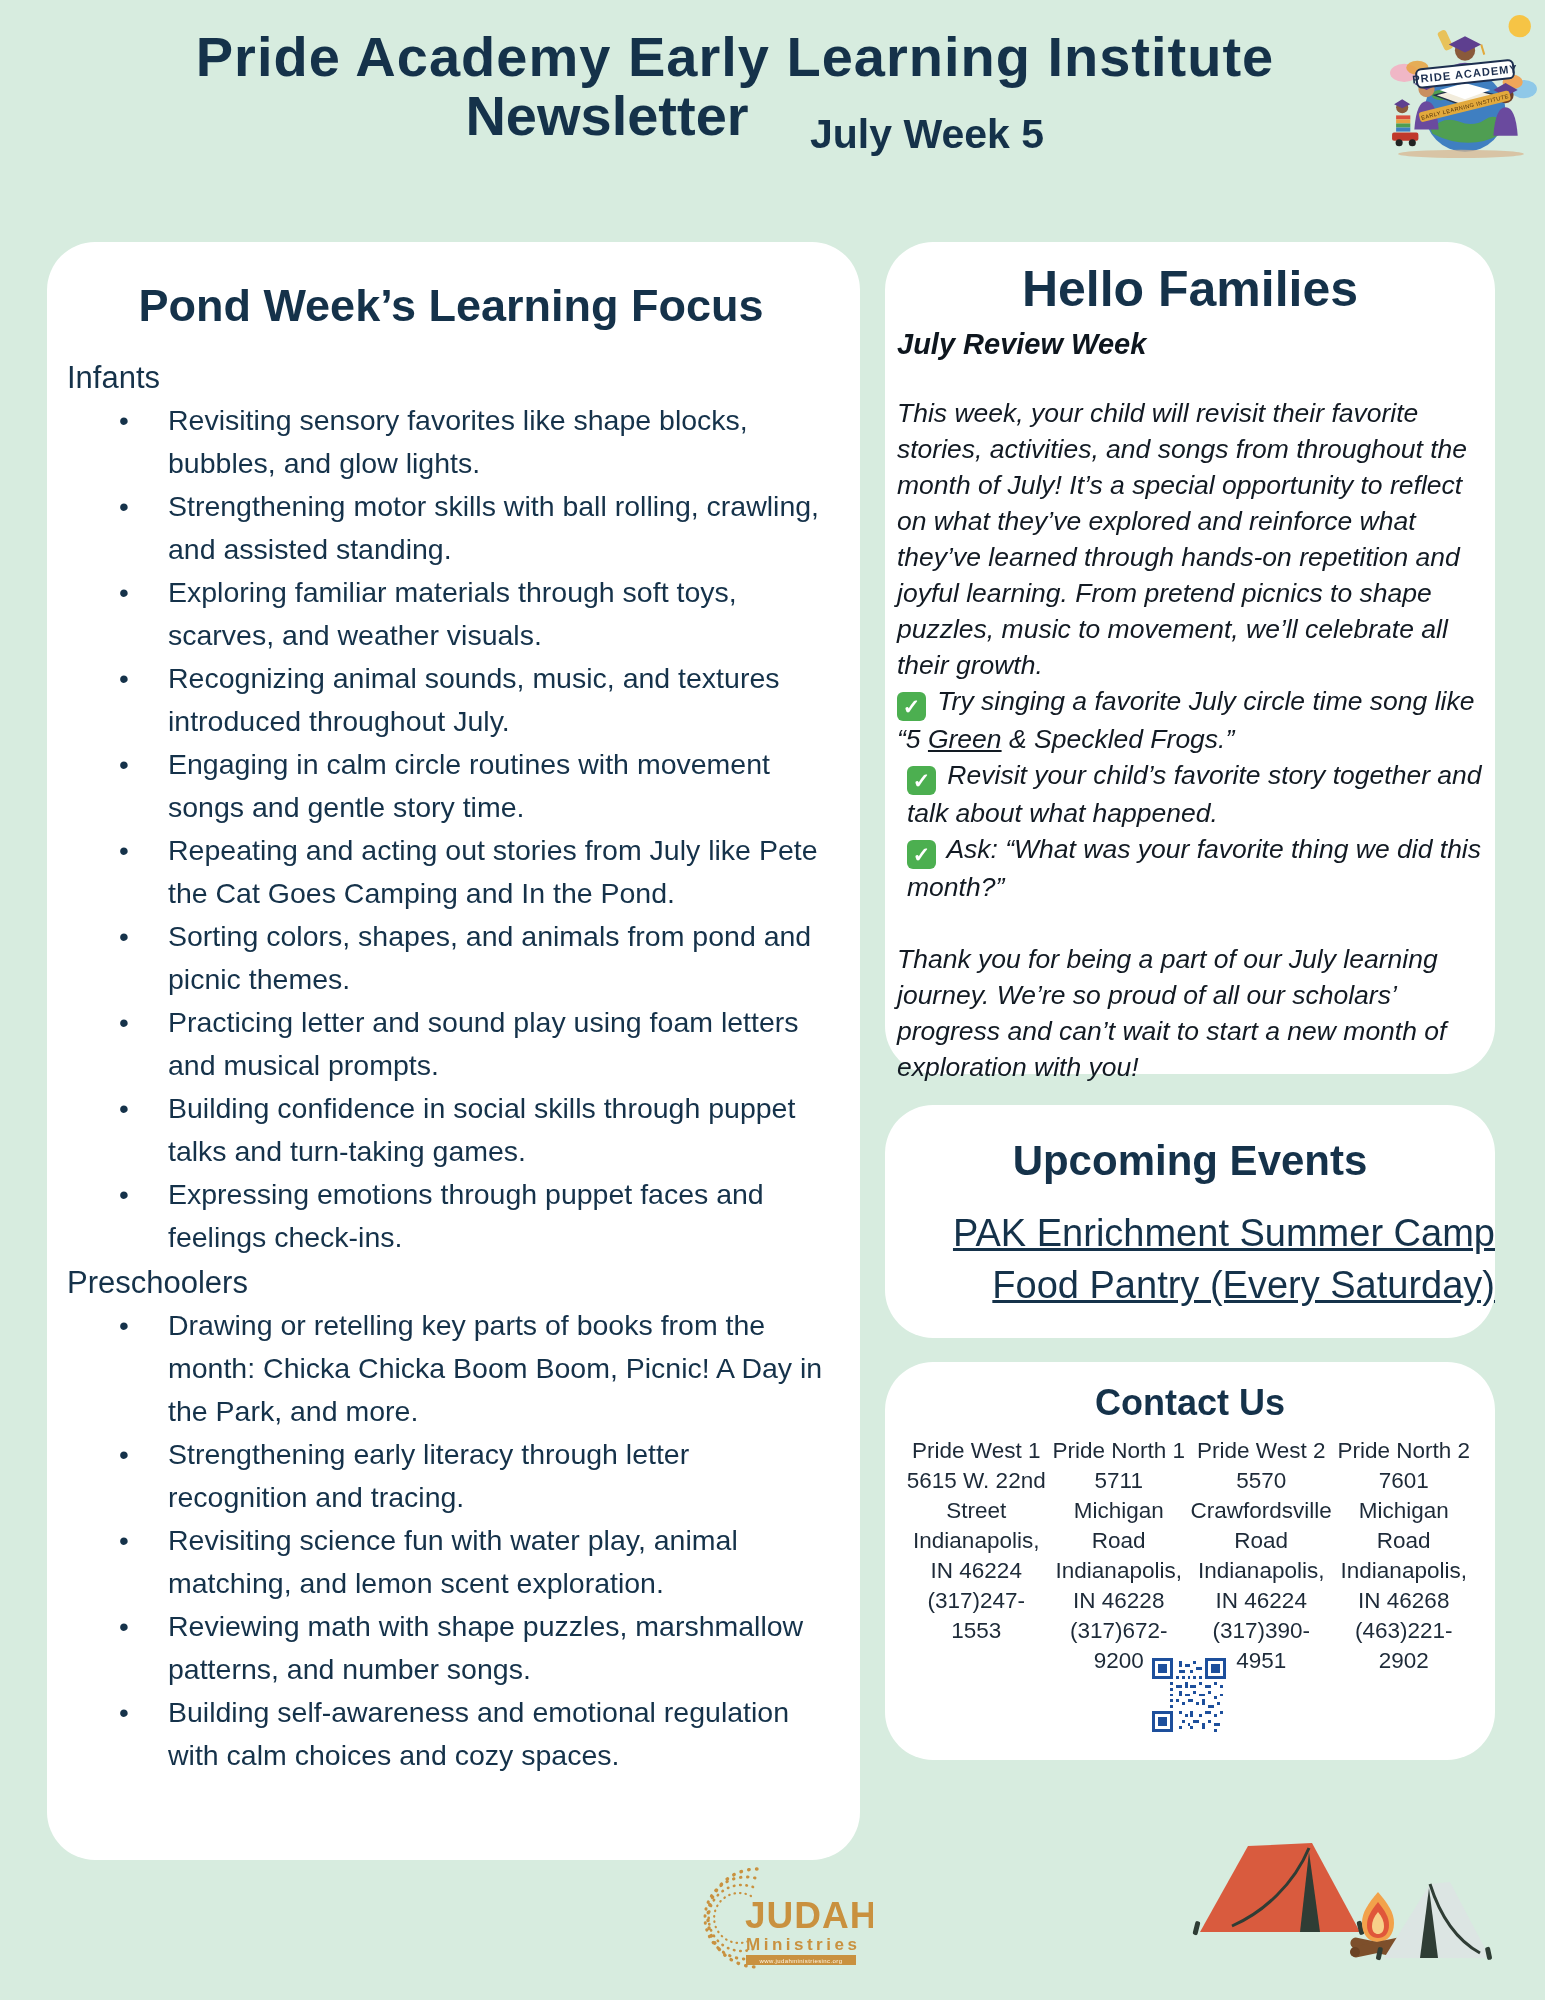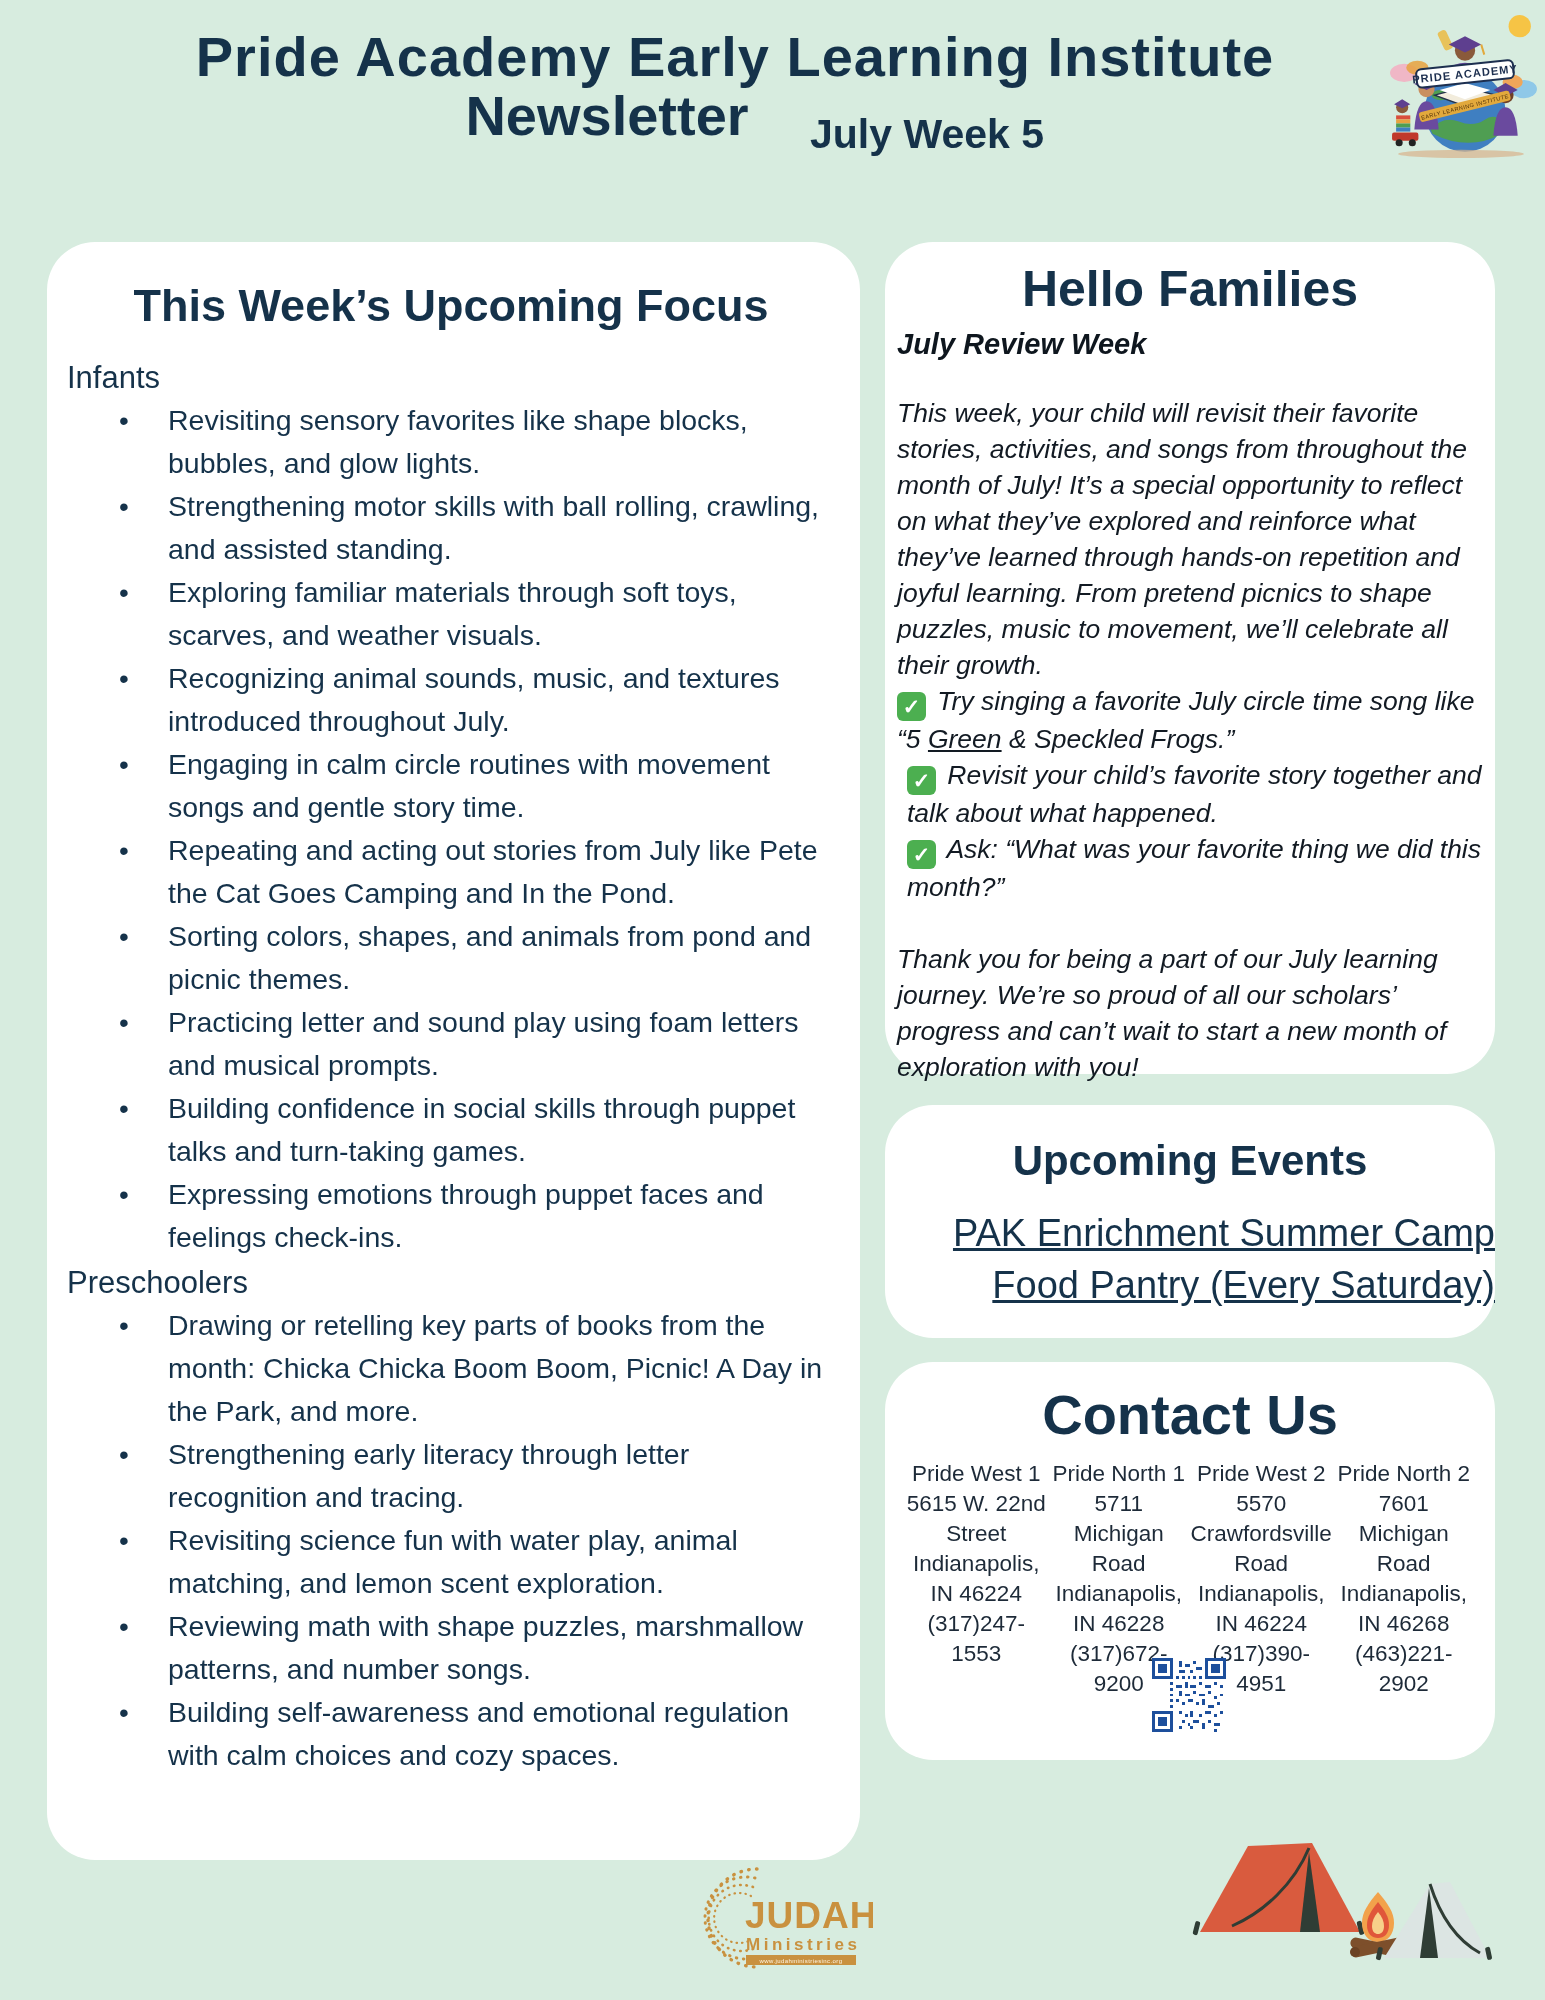--- a/index.html
+++ b/index.html
@@ -33,21 +33,21 @@
            color:#ffffff; font-style:normal; font-weight:700; font-size:21px; line-height:29px;
            text-align:center; vertical-align:-4px; margin-right:4px; }
   .tip.indent { padding-left:10px; }
   .u { text-decoration:underline; }
 
   .events-card { left:885px; top:1105px; width:610px; height:233px; }
   .events-title { font-size:42px; font-weight:700; text-align:center; margin:32px 0 22px; }
   .event-line { font-size:38px; text-align:right; line-height:52px;text-decoration:underline; }
 
   .contact-card { left:885px; top:1362px; width:610px; height:398px; padding:14px 20px; }
-  .contact-title { font-size:56px; font-weight:700; text-align:center; margin:6px 0 12px; }
+  .contact-title { font-size:36px; font-weight:700; text-align:center; margin:6px 0 12px; }
   .contact-grid { display:grid; grid-template-columns:1fr 1fr 1fr 1fr; row-gap:40px; color:#1d2a38; }
   .loc { text-align:center; font-size:22.5px; line-height:30px; }
   .qr { position:absolute; left:267px; top:296px; width:74px; height:74px; }
 
   .judah-logo { position:absolute; left:688px; top:1856px; width:185px; height:132px; }
   .tents { position:absolute; left:1192px; top:1826px; width:302px; height:146px; }
 </style>
 </head>
 <body>
 
@@ -97,21 +97,21 @@
       <text x="76" y="67" font-size="11" font-weight="bold" fill="#1d2f4f" text-anchor="middle" letter-spacing="1">PRIDE ACADEMY</text>
     </g>
     <g transform="rotate(-14 76 96)">
       <rect x="30" y="90" width="92" height="10" rx="3" fill="#e2a93c"></rect>
       <text x="76" y="97.5" font-size="5.5" fill="#503008" text-anchor="middle" letter-spacing="0.5">EARLY LEARNING INSTITUTE</text>
     </g>
     <ellipse cx="72" cy="142" rx="62" ry="4" fill="#d8b48c" opacity="0.7"></ellipse>
   </svg>
 
   <div class="card focus-card">
-    <div class="focus-title">This Week’s Upcoming Focus</div>
+    <div class="focus-title">Pond Week’s Learning Focus</div>
 
     <div class="group">
       <div class="group-label">Infants</div>
       <ul class="bullets">
         <li>Revisiting sensory favorites like shape blocks, bubbles, and glow lights.</li>
         <li>Strengthening motor skills with ball rolling, crawling, and assisted standing.</li>
         <li>Exploring familiar materials through soft toys, scarves, and weather visuals.</li>
         <li>Recognizing animal sounds, music, and textures introduced throughout July.</li>
         <li>Engaging in calm circle routines with movement songs and gentle story time.</li>
       </ul>

